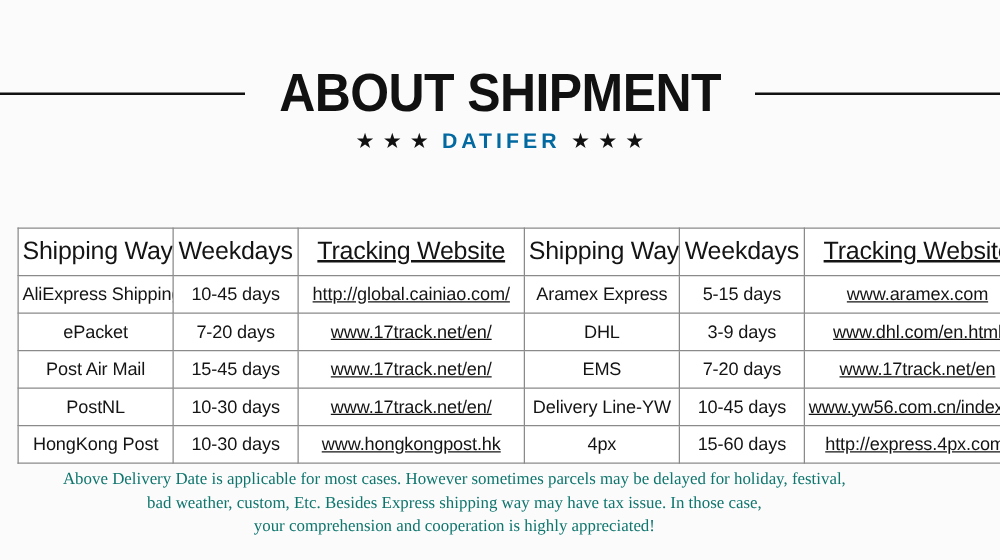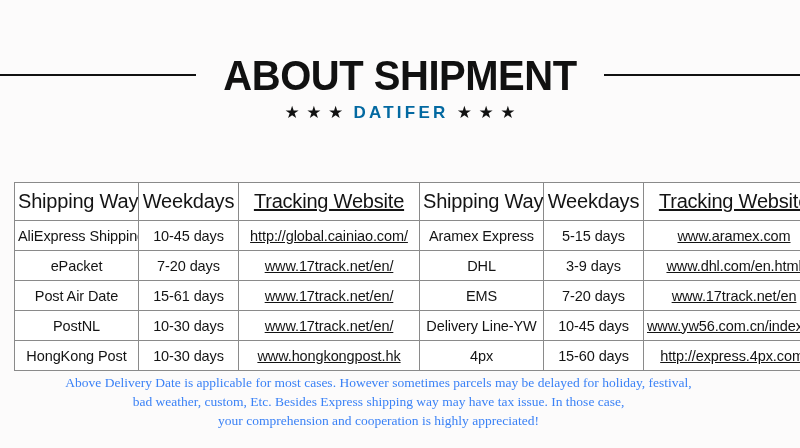--- a/index.html
+++ b/index.html
@@ -115,27 +115,27 @@
   }
   td.tight, th.tight { font-size: 13.5px; }
   .col-way  { width: 117px; }
   .col-days { width: 93px; }
   .col-site { width: 174px; text-decoration: underline; }
 
   
   .footer-note {
     position: absolute;
     top: 373px;
-    left: 15px;
+    left: 0;
     width: 727px;
     text-align: center;
     font-family: "Liberation Serif", serif;
     font-size: 13.5px;
     line-height: 19px;
-    color: #3b82f6;
+    color: #0f766e;
   }
   .footer-note .line { display: block; white-space: nowrap; }
 </style>
 </head>
 <body>
 
 <div class="header">
 
   <div class="title-row">
     <div class="rule rule-left"></div>
@@ -177,22 +177,22 @@
     </tr>
     <tr>
       <td class="col-way">ePacket</td>
       <td class="col-days">7-20 days</td>
       <td class="col-site">www.17track.net/en/</td>
       <td class="col-way">DHL</td>
       <td class="col-days">3-9 days</td>
       <td class="col-site">www.dhl.com/en.html</td>
     </tr>
     <tr>
-      <td class="col-way">Post Air Date</td>
-      <td class="col-days">15-61 days</td>
+      <td class="col-way">Post Air Mail</td>
+      <td class="col-days">15-45 days</td>
       <td class="col-site">www.17track.net/en/</td>
       <td class="col-way">EMS</td>
       <td class="col-days">7-20 days</td>
       <td class="col-site">www.17track.net/en</td>
     </tr>
     <tr>
       <td class="col-way">PostNL</td>
       <td class="col-days">10-30 days</td>
       <td class="col-site">www.17track.net/en/</td>
       <td class="col-way">Delivery Line-YW</td>

